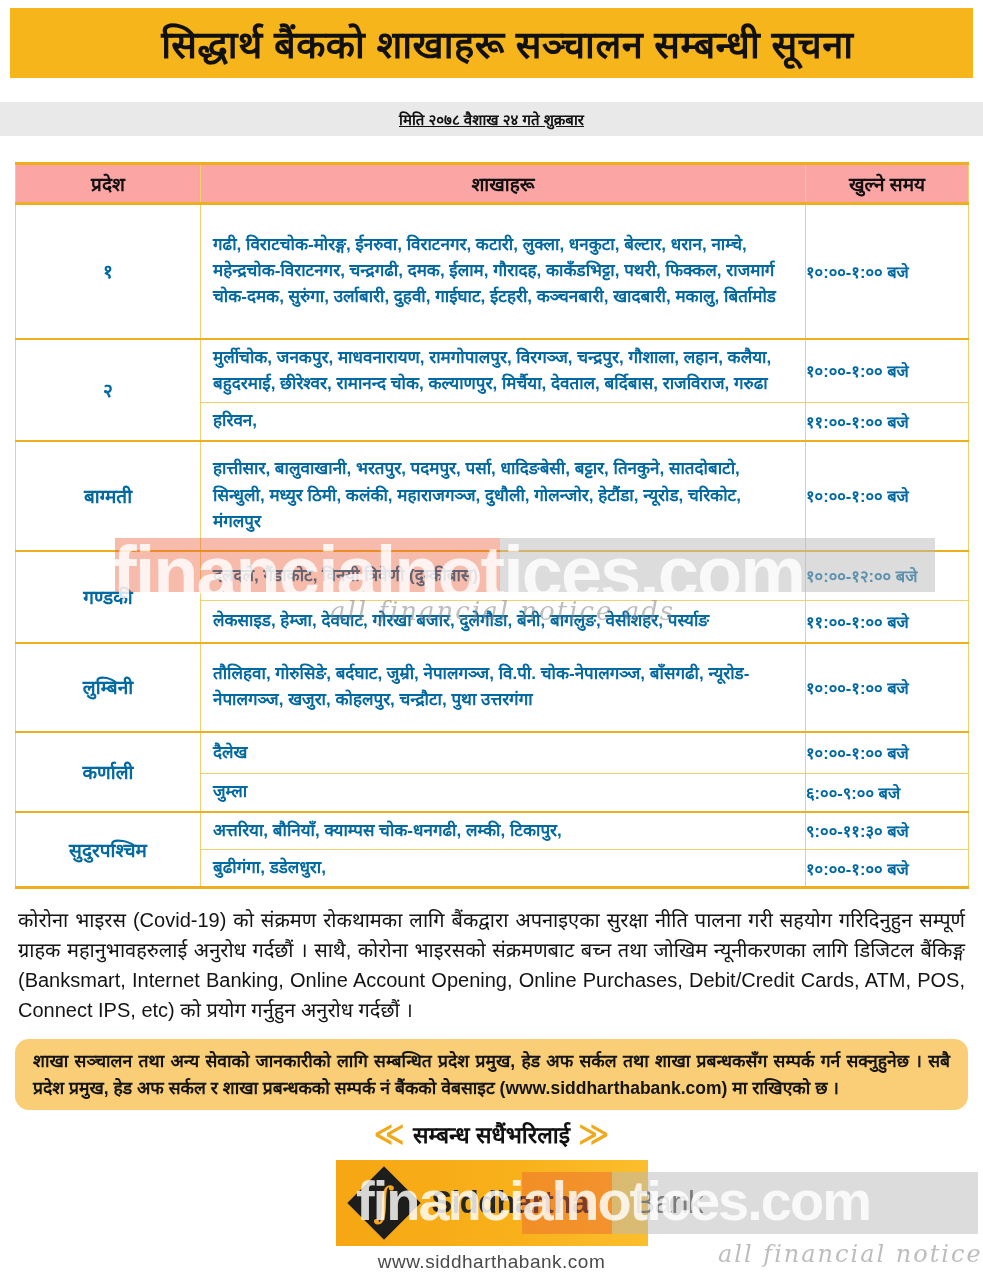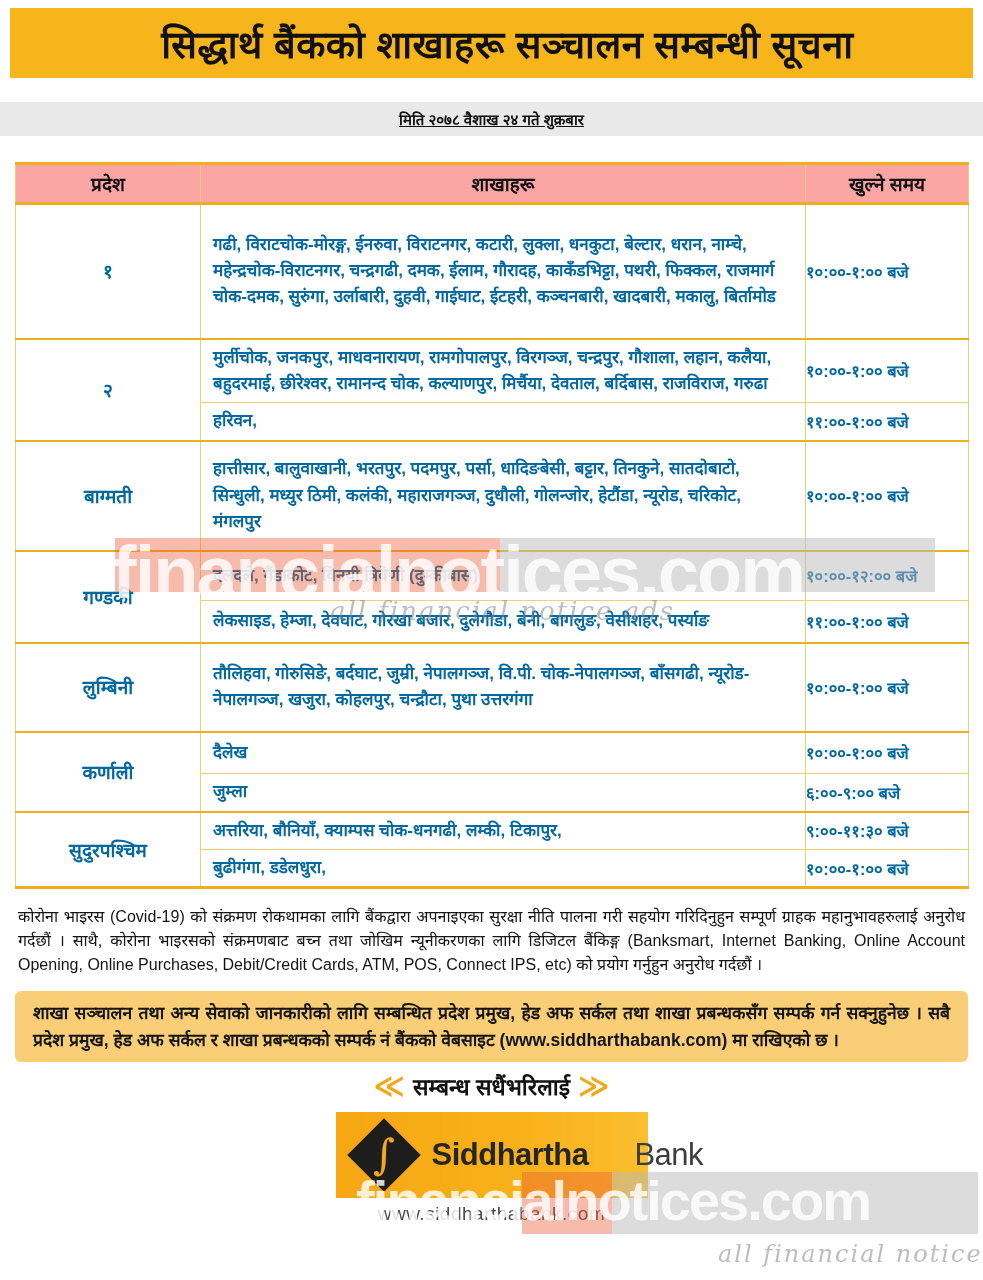--- a/index.html
+++ b/index.html
@@ -97,32 +97,32 @@
   .branches-table td.time {
     text-align: left;
     font-weight: bold;
     font-size: 16.5px;
     white-space: nowrap;
   }
 
   
   .covid-para {
     margin: 16px 18px 0 18px;
-    font-size: 16px;
+    font-size: 20px;
     line-height: 1.5;
     color: #141414;
     text-align: justify;
     font-weight: 500;
   }
 
   
   .info-box {
     margin: 14px 15px 0 15px;
     background: #f9ce76;
-    border-radius: 6px;
+    border-radius: 14px;
     padding: 9px 18px;
     font-size: 17.5px;
     font-weight: bold;
     line-height: 1.5;
     color: #141414;
     text-align: justify;
   }
 
   
   .contact-line {

